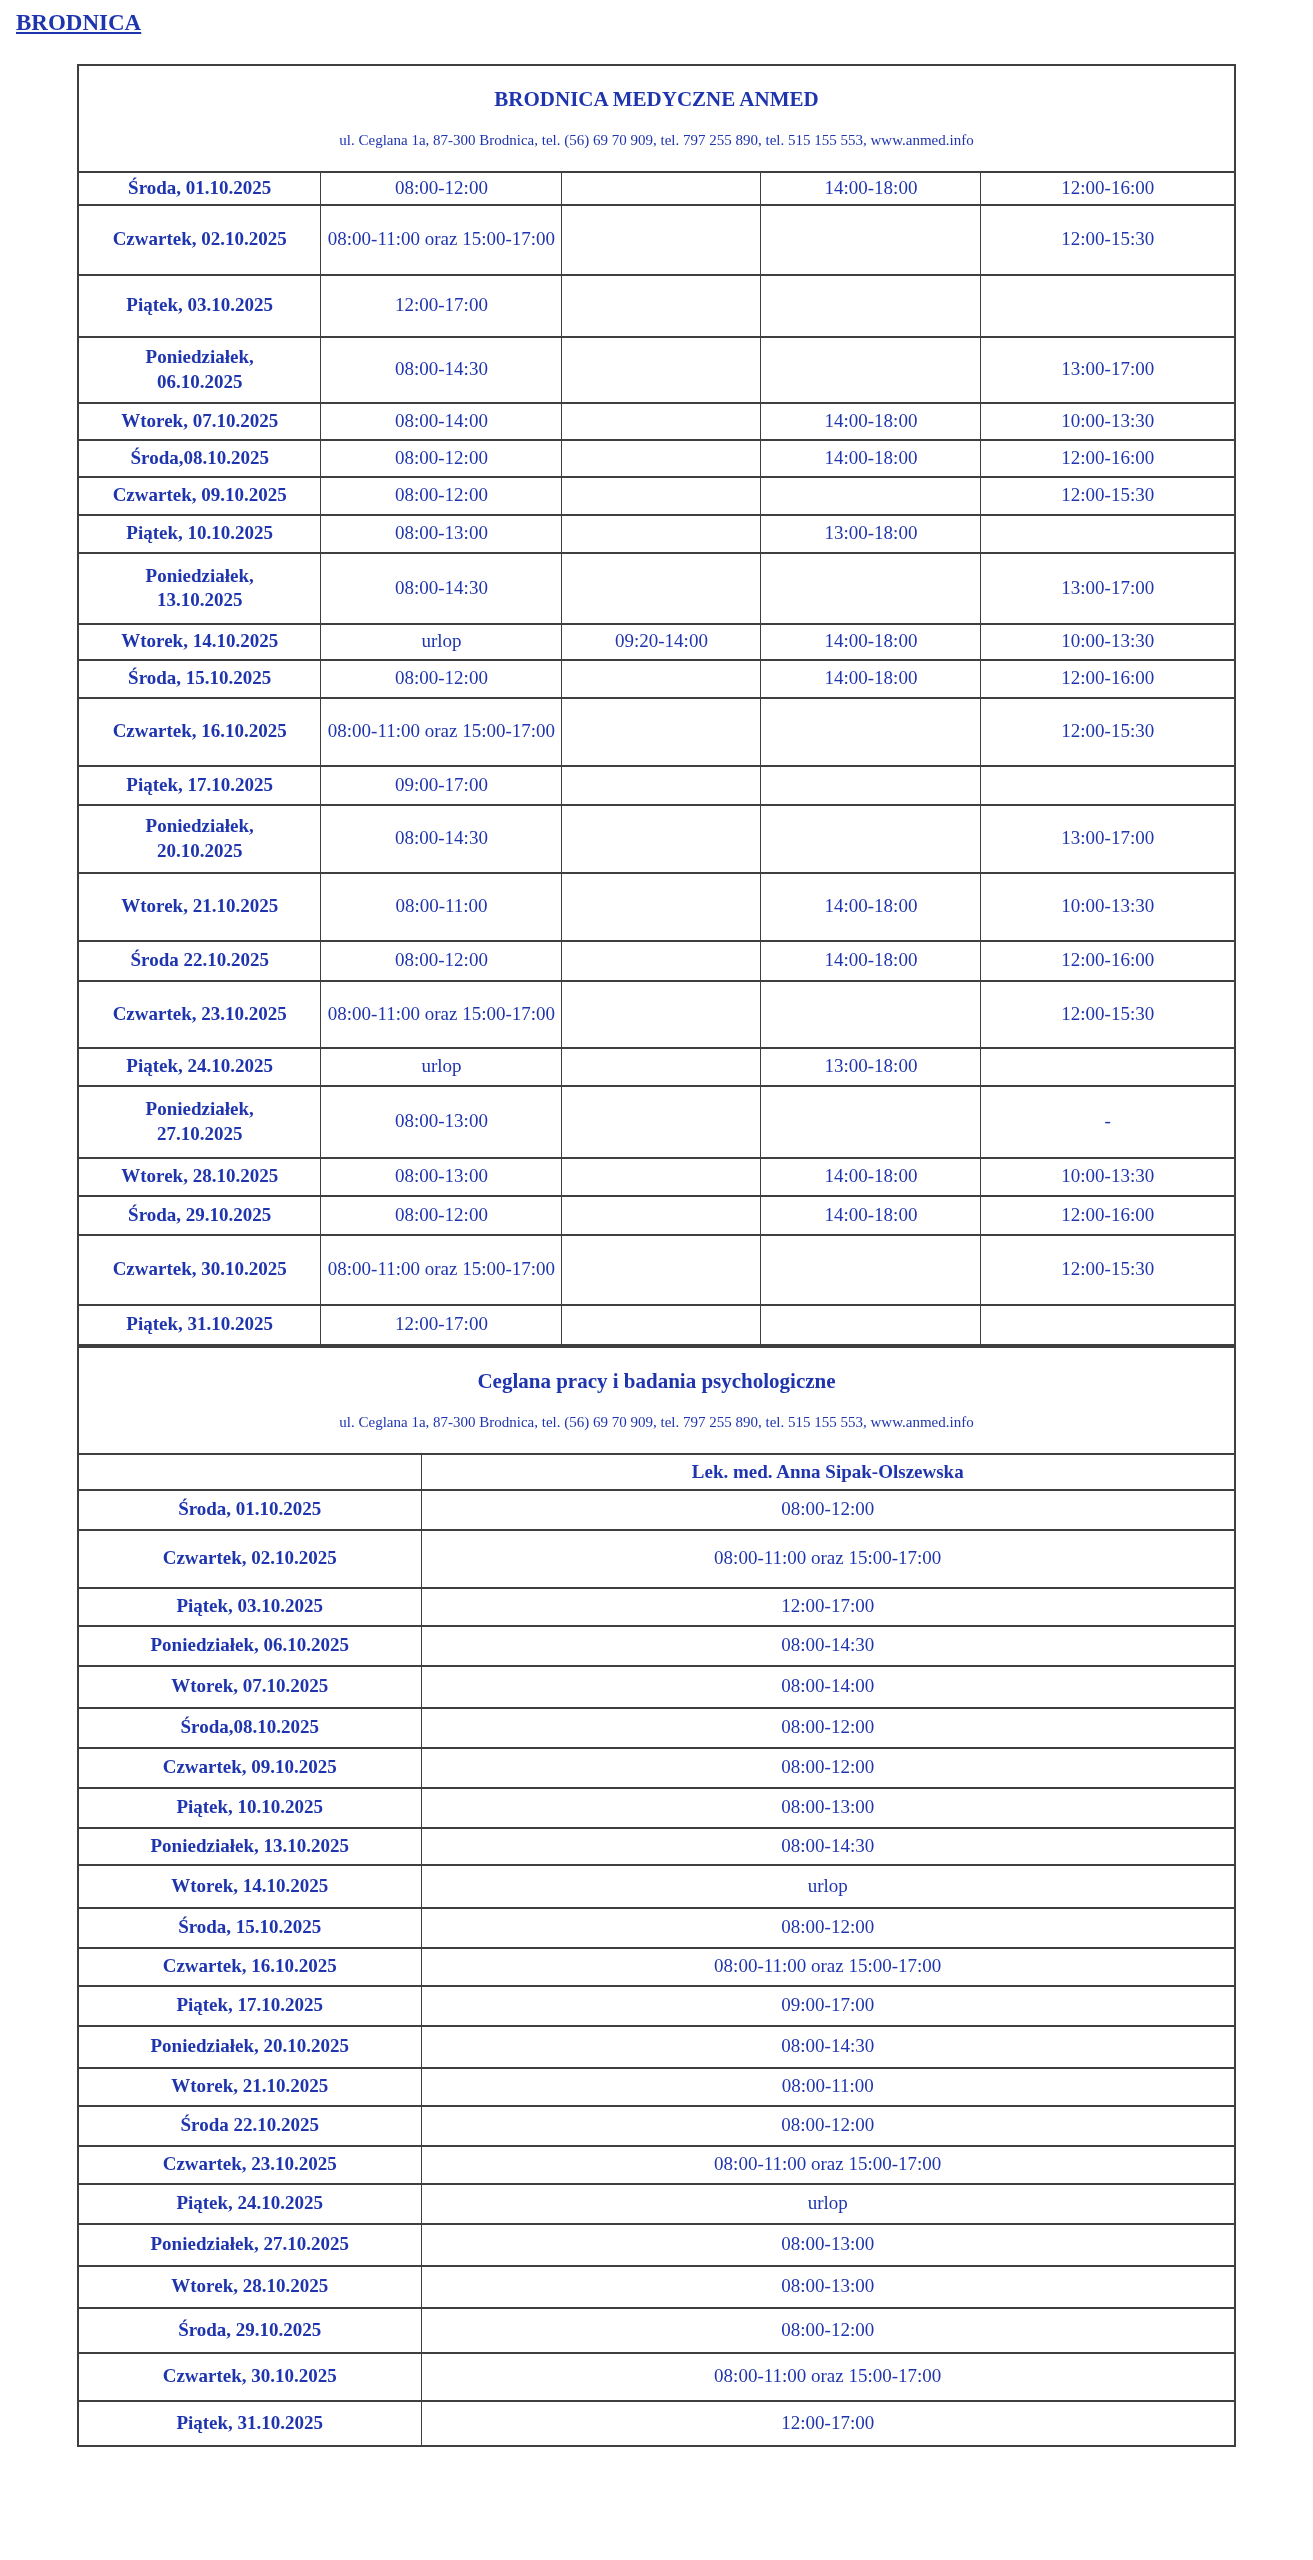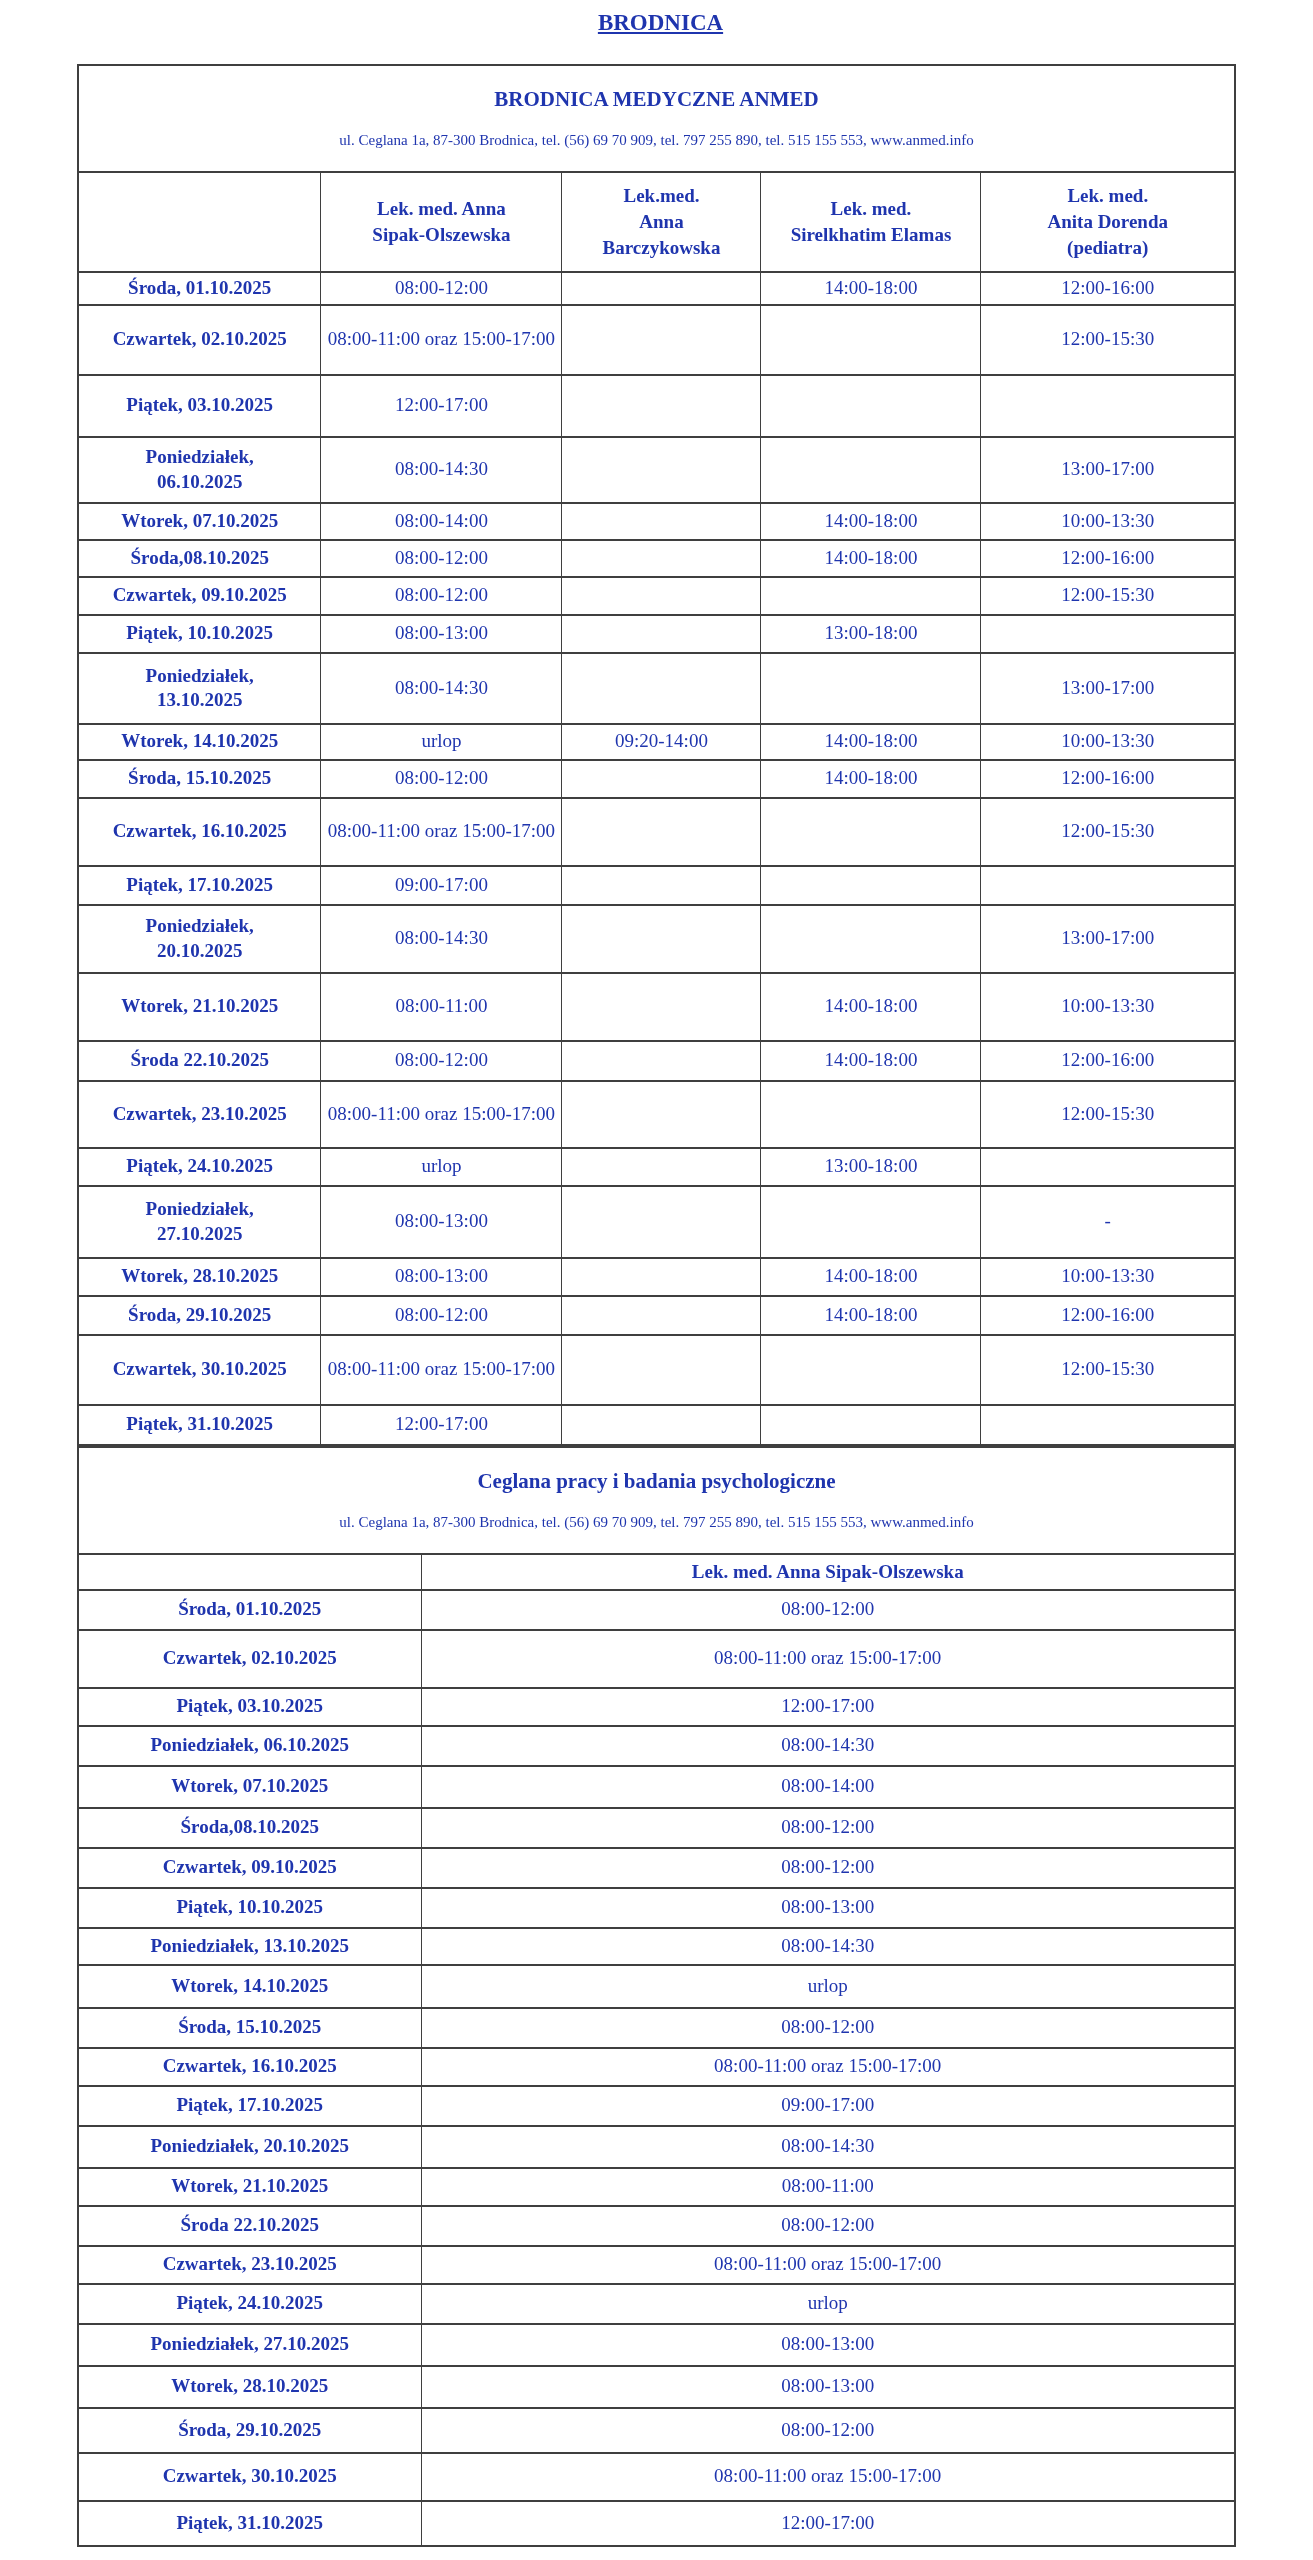--- a/index.html
+++ b/index.html
@@ -11,26 +11,25 @@
   html,body{margin:0;padding:0;}
   body{
     width:1313px;
     min-height:2560px;
     background:var(--bg);
     font-family:"Liberation Serif","DejaVu Serif",serif;
     color:var(--blue);
   }
   .page{width:1313px;padding-top:10px;}
   .city-title{
-    text-align:center;
     font-weight:bold;
     font-size:23px;
     text-decoration:underline;
     color:var(--blue);
-    margin:0 0 28px 8px;
+    margin:0 0 28px 16px;
   }
   table.sched{
     border-collapse:collapse;
     table-layout:fixed;
     width:1157px;
     margin:0 auto;
     color:var(--blue);
     border:2px solid var(--border);
   }
   table.sched td, table.sched th{
@@ -66,33 +65,20 @@
       <col style="width:199px">
       <col style="width:220px">
       <col style="width:254px">
     </colgroup>
     <thead>
       <tr>
         <td class="title-cell" colspan="5">
           <div class="tbl-title">BRODNICA MEDYCZNE ANMED</div>
           <div class="tbl-subtitle">ul. Ceglana 1a, 87-300 Brodnica, tel. (56) 69 70 909, tel. 797 255 890, tel. 515 155 553, www.anmed.info</div>
         </td>
-      </tr>
-      <tr class="cols-row">
-        <th></th>
-        <th>Lek. med. Anna
-Sipak-Olszewska</th>
-        <th>Lek.med.
-Anna
-Barczykowska</th>
-        <th>Lek. med.
-Sirelkhatim Elamas</th>
-        <th>Lek. med.
-Anita Dorenda
-(pediatra)</th>
       </tr>
     </thead>
     <tbody>
         <tr style="height: 33px;">
           <td class="date-cell">Środa, 01.10.2025</td>
           <td class="time-cell">08:00-12:00</td>
           <td class="time-cell"></td>
           <td class="time-cell">14:00-18:00</td>
           <td class="time-cell">12:00-16:00</td>
         </tr>

